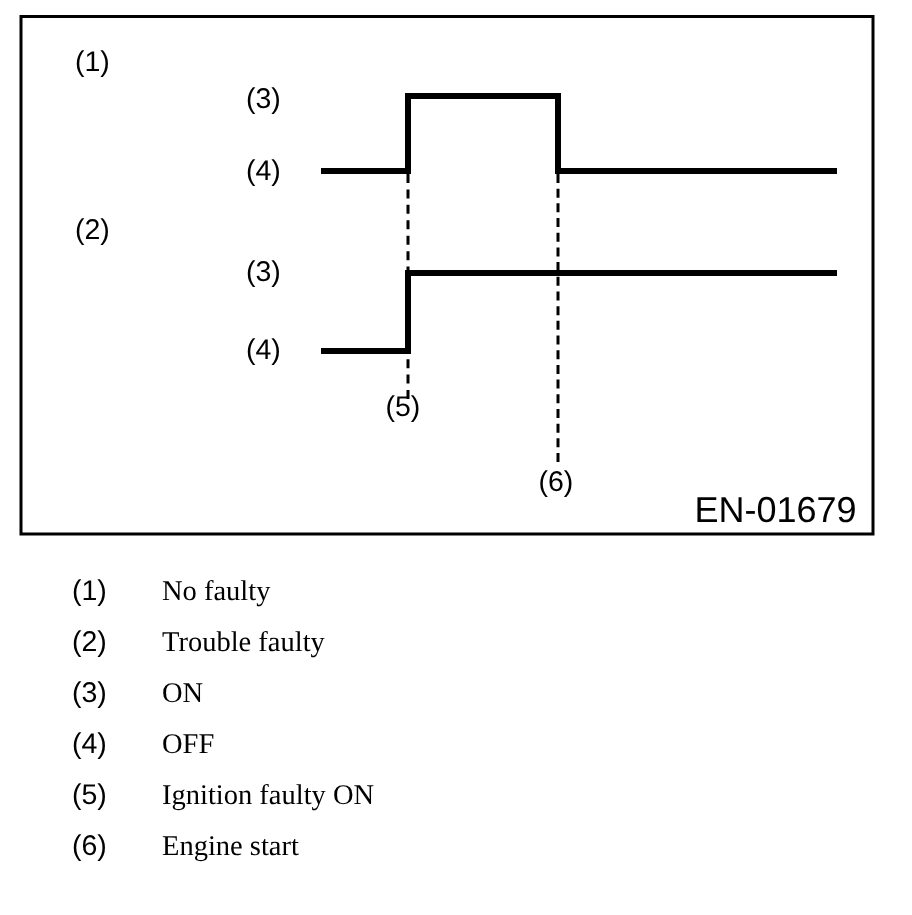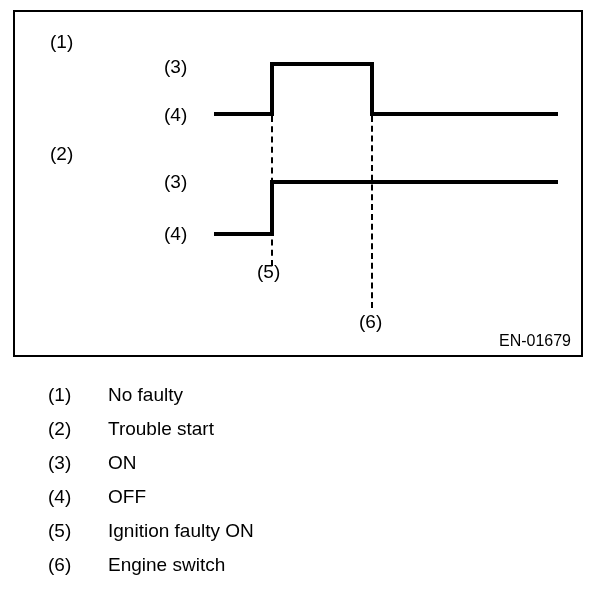--- a/index.html
+++ b/index.html
@@ -51,21 +51,21 @@
 
   
   #evt-ignition { left: 242px; top: 250px; }
   #evt-engine   { left: 344px; top: 300px; }
 
   
   #figure-code {
     position: absolute;
     right: 10px;
     bottom: 5px;
-    font-size: 16px;
+    font-size: 24px;
     line-height: 19px;
     white-space: nowrap;
   }
 
   
   .seg-h {
     position: absolute;
     height: 4px;
     background: #000000;
   }
@@ -99,20 +99,21 @@
     line-height: 19px;
     white-space: nowrap;
   }
   .legend-text {
     position: absolute;
     left: 108px;
     top: 7px;
     font-size: 19px;
     line-height: 19px;
     white-space: nowrap;
+    font-family: Liberation Serif, serif;
   }
 </style>
 </head>
 <body>
 
 <div id="figure-frame">
 
   <div class="lbl group-label" id="group-no-faulty">(1)</div>
   <div class="lbl group-label" id="group-trouble">(2)</div>
 
@@ -155,35 +156,35 @@
 
 <div id="legend">
 
   <div class="legend-row">
     <span class="legend-key">(1)</span>
     <span class="legend-text">No faulty</span>
   </div>
 
   <div class="legend-row">
     <span class="legend-key">(2)</span>
-    <span class="legend-text">Trouble start</span>
+    <span class="legend-text">Trouble faulty</span>
   </div>
 
   <div class="legend-row">
     <span class="legend-key">(3)</span>
     <span class="legend-text">ON</span>
   </div>
 
   <div class="legend-row">
     <span class="legend-key">(4)</span>
     <span class="legend-text">OFF</span>
   </div>
 
   <div class="legend-row">
     <span class="legend-key">(5)</span>
     <span class="legend-text">Ignition faulty ON</span>
   </div>
 
   <div class="legend-row">
     <span class="legend-key">(6)</span>
-    <span class="legend-text">Engine switch</span>
+    <span class="legend-text">Engine start</span>
   </div>
 </div>
 
 </body></html>

